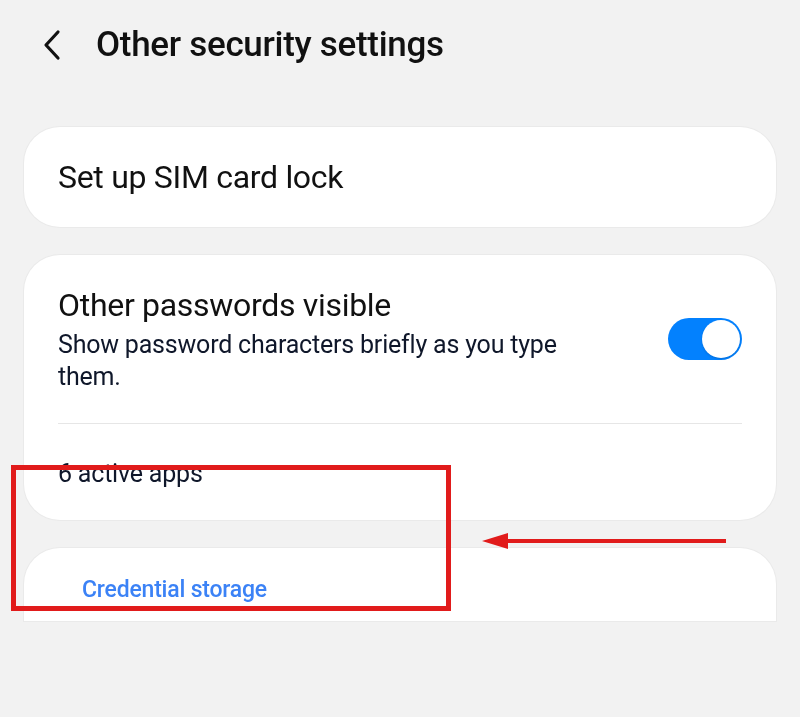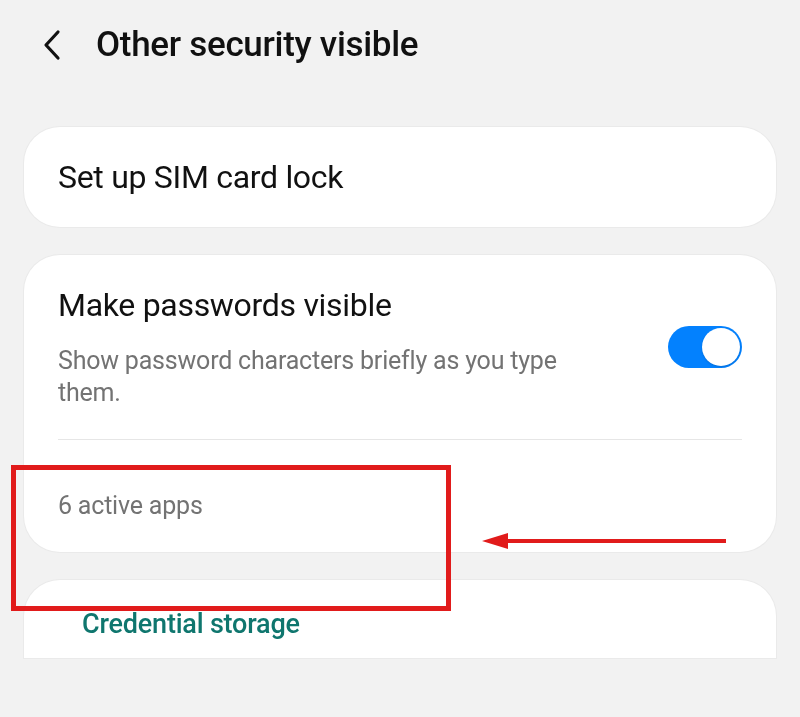--- a/index.html
+++ b/index.html
@@ -50,22 +50,22 @@
     .row-text { flex: 1; }
     .row-title {
       font-size: 32px;
       font-weight: 400;
       color: #111;
       letter-spacing: -0.3px;
       line-height: 1.25;
     }
     .row-sub {
       font-size: 25px;
-      color: #737373;
-      margin-top: 20px;
+      color: #0f172a;
+      margin-top: 4px;
       line-height: 1.28;
       letter-spacing: -0.2px;
       max-width: 560px;
     }
     .divider {
       height: 1px;
       background: #e6e6e6;
       margin: 0 34px;
     }
     .toggle {
@@ -81,23 +81,23 @@
       position: absolute;
       right: 2px;
       top: 2px;
       width: 38px;
       height: 38px;
       background: #fff;
       border-radius: 50%;
       box-shadow: 0 1px 2px rgba(0,0,0,0.15);
     }
     .section-header {
-      font-size: 27px;
+      font-size: 23px;
       font-weight: 500;
-      color: #0f766e;
+      color: #3b82f6;
       padding: 28px 58px 0 58px;
       letter-spacing: -0.2px;
     }
     .highlight-box {
       position: absolute;
       border: 5px solid #e11b1b;
       pointer-events: none;
     }
     .arrow {
       position: absolute;
@@ -112,35 +112,35 @@
   </style>
 </head>
 <body>
 
 <div class="header">
   <div class="back-btn">
     <svg viewBox="0 0 20 32">
       <polyline points="16,3 4,16 16,29" fill="none" stroke="#111" stroke-width="3.2" stroke-linecap="round" stroke-linejoin="round"></polyline>
     </svg>
   </div>
-  <div class="header-title">Other security visible</div>
+  <div class="header-title">Other security settings</div>
 </div>
 
 <div class="card first">
   <div class="row">
     <div class="row-text">
       <div class="row-title">Set up SIM card lock</div>
     </div>
   </div>
 </div>
 
 <div class="card" style="margin-top:28px;">
   <div class="row">
     <div class="row-text">
-      <div class="row-title">Make passwords visible</div>
+      <div class="row-title">Other passwords visible</div>
       <div class="row-sub">Show password characters briefly as you type them.</div>
     </div>
     <div class="toggle">
       <div class="toggle-knob"></div>
     </div>
   </div>
   <div class="divider"></div>
   <div class="row">
     <div class="row-text">
       <div class="row-sub">6 active apps</div>

